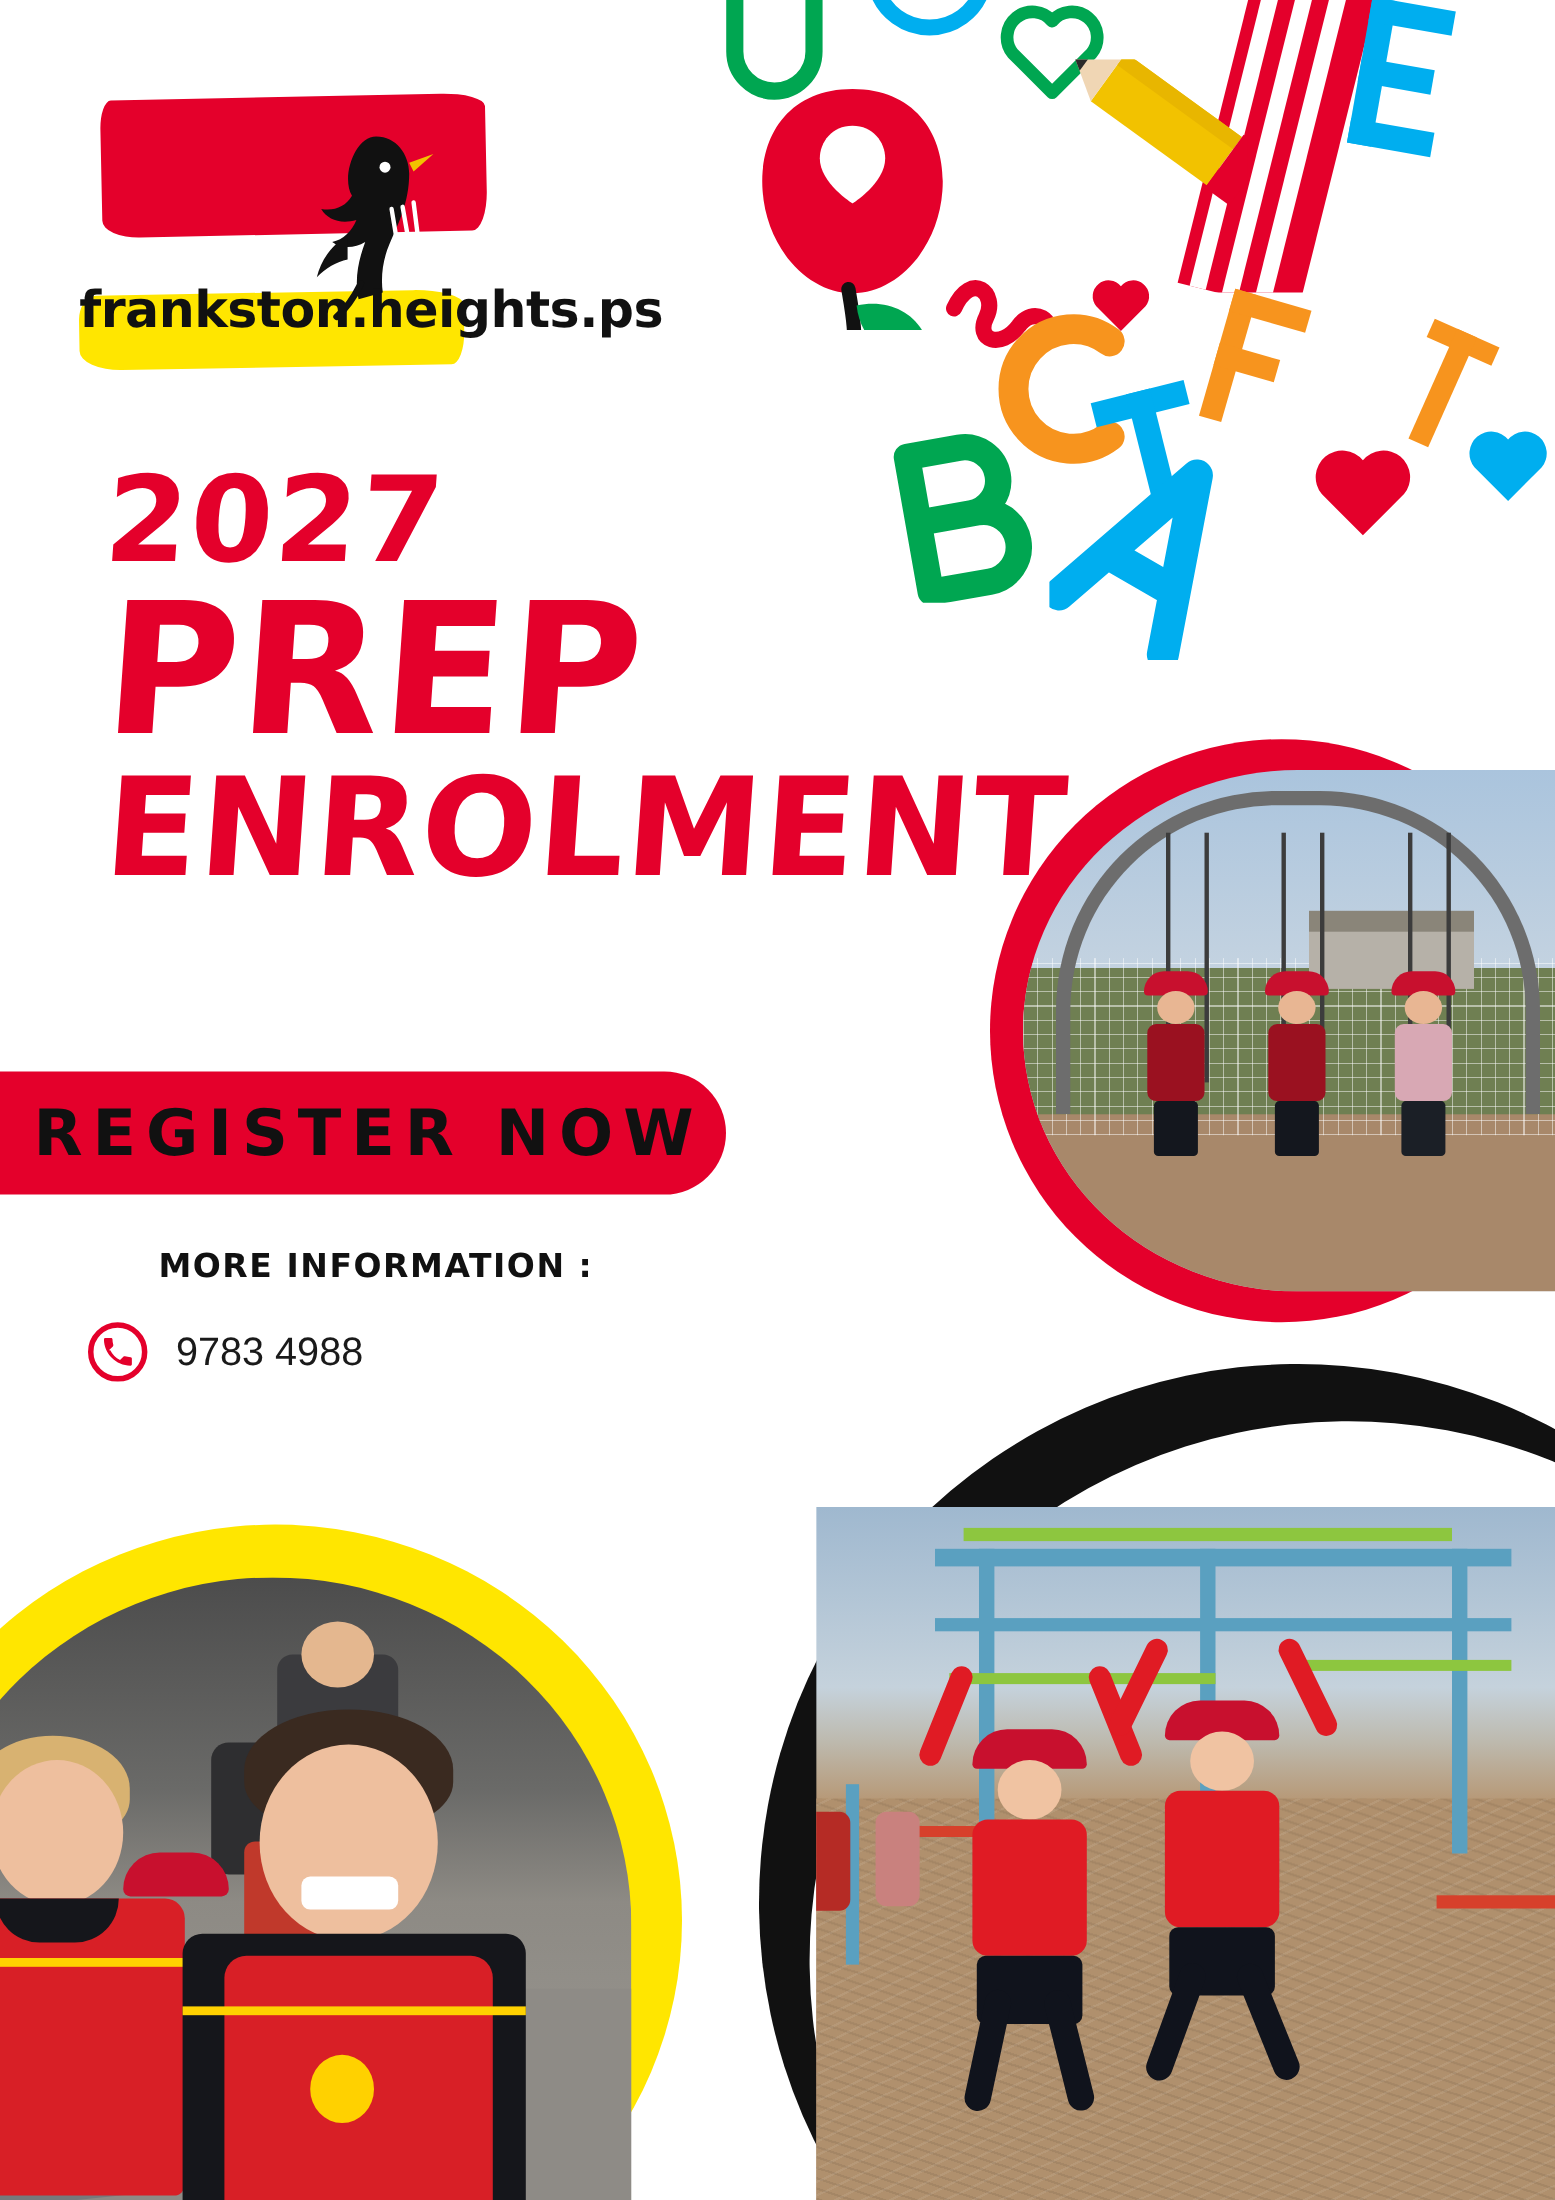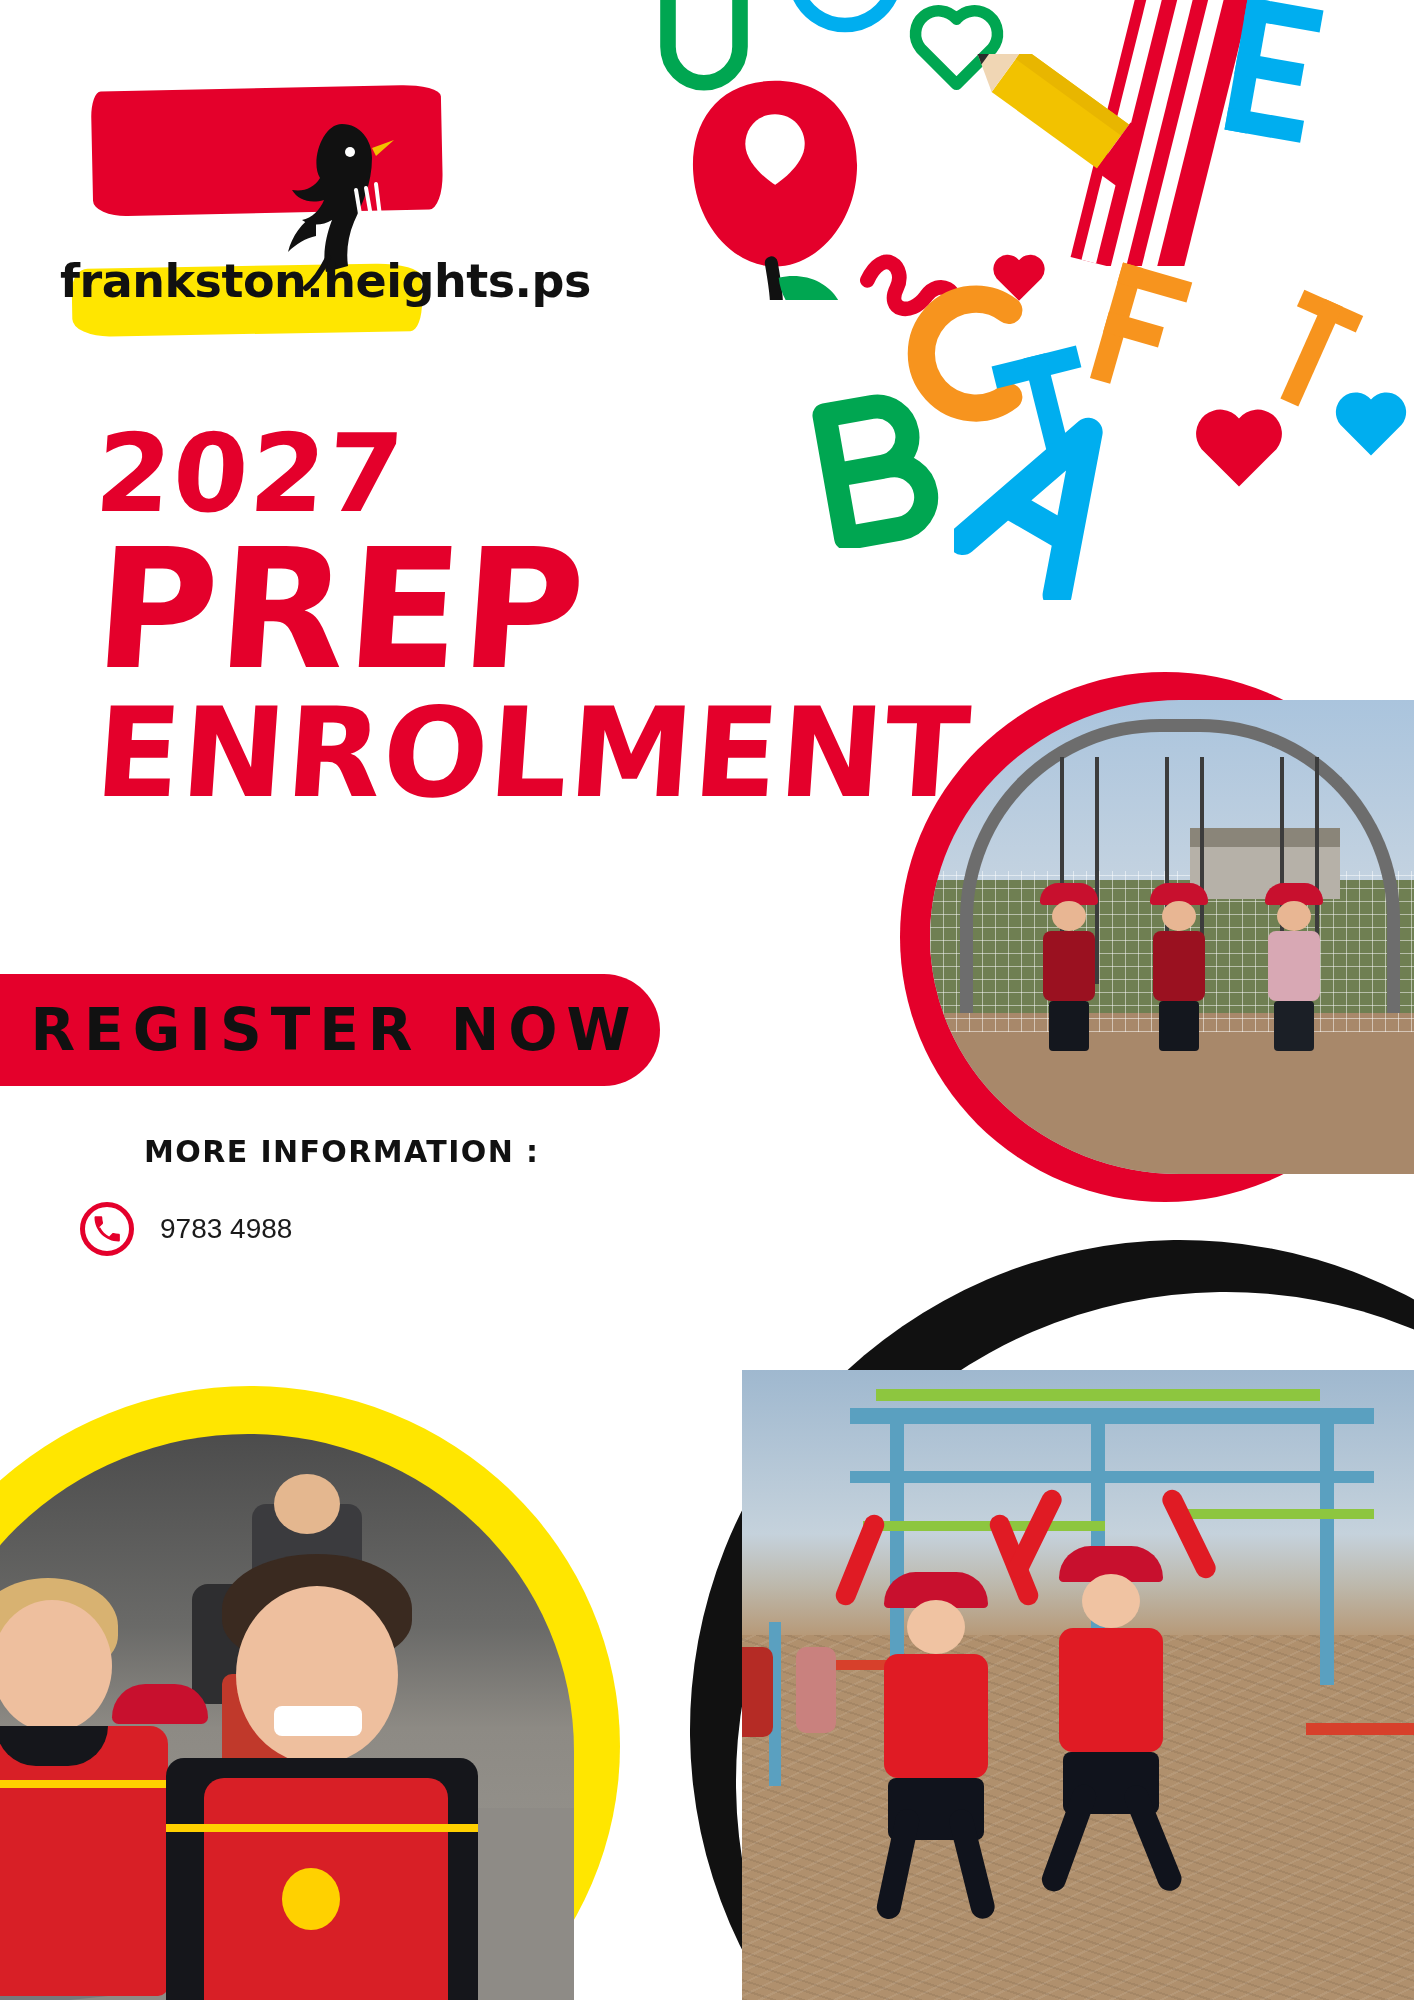--- a/index.html
+++ b/index.html
@@ -30,21 +30,21 @@
     border-radius: 10px 40px 14px 34px / 26px 12px 36px 16px;
     transform: rotate(-1.2deg);
   }
   .logo-yellow-brush {
     position: absolute; left: 20px; top: 188px; width: 350px; height: 68px;
     background: #FFE600;
     border-radius: 16px 46px 12px 38px / 22px 14px 30px 18px;
     transform: rotate(-1deg);
   }
   .logo-wordmark {
-    position: absolute; left: 8px; top: 176px; width: 430px;
+    position: absolute; left: 20px; top: 176px; width: 430px;
     font-size: 46px; font-weight: 700; letter-spacing: -0.5px;
     color: #111; font-family: "DejaVu Sans", sans-serif;
   }
   .logo-bird { position: absolute; left: 212px; top: 40px; width: 150px; height: 180px; }
 
   
   .headline { position: absolute; left: 96px; top: 420px; width: 880px; }
   .hl-year {
     font-family: "DejaVu Sans", sans-serif;
     font-size: 108px; font-weight: 700; color: #E4002B;
@@ -75,21 +75,21 @@
 
   
   .more-info-label {
     position: absolute; left: 144px; top: 1134px;
     font-family: "DejaVu Sans", sans-serif;
     font-size: 30px; font-weight: 700; color: #111; letter-spacing: 1.4px;
   }
   .contact-row { position: absolute; display: flex; align-items: center; gap: 26px; }
   .contact-phone { left: 80px; top: 1202px; }
   .contact-web { left: 80px; top: 1288px; }
-  .contact-text { font-size: 28px; color: #1a1a1a; font-family: "Liberation Sans", sans-serif; }
+  .contact-text { font-size: 36px; color: #1a1a1a; font-family: "Liberation Sans", sans-serif; }
   .circ-icon {
     width: 54px; height: 54px; border-radius: 50%;
     border: 5px solid #E4002B; position: relative; flex: none;
     display: flex; align-items: center; justify-content: center;
   }
   .circ-icon svg { display: block; }
 
   
   .photo-swing-ring {
     position: absolute; left: 900px; top: 672px; width: 530px; height: 530px;

